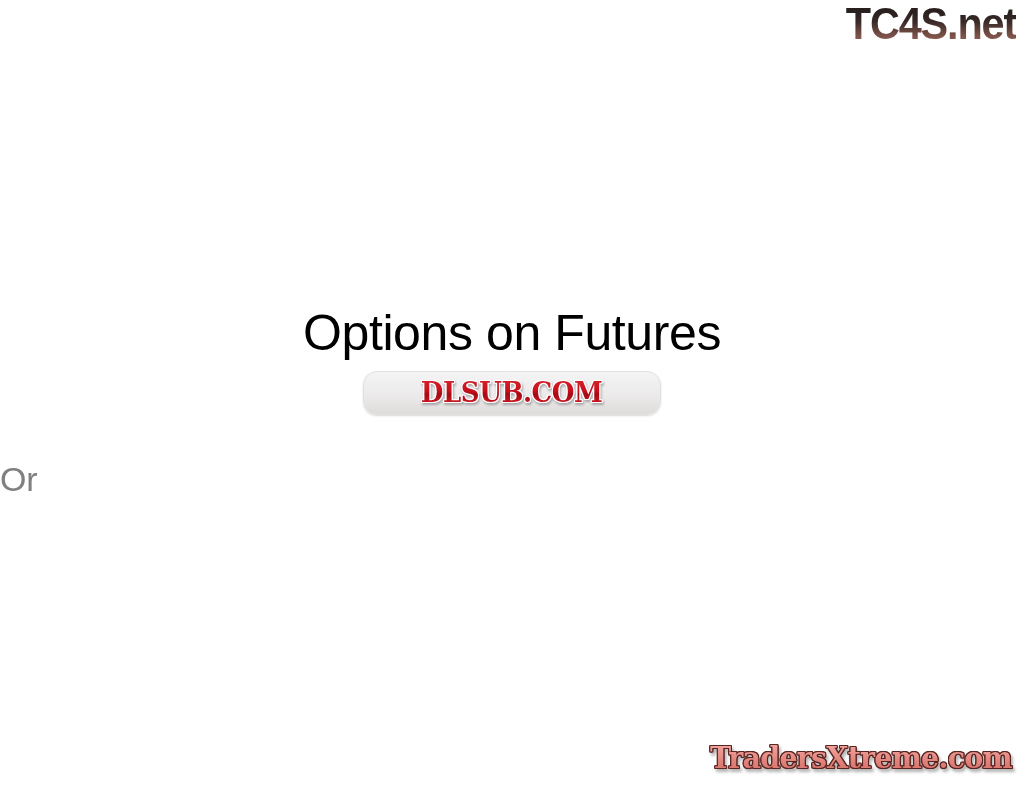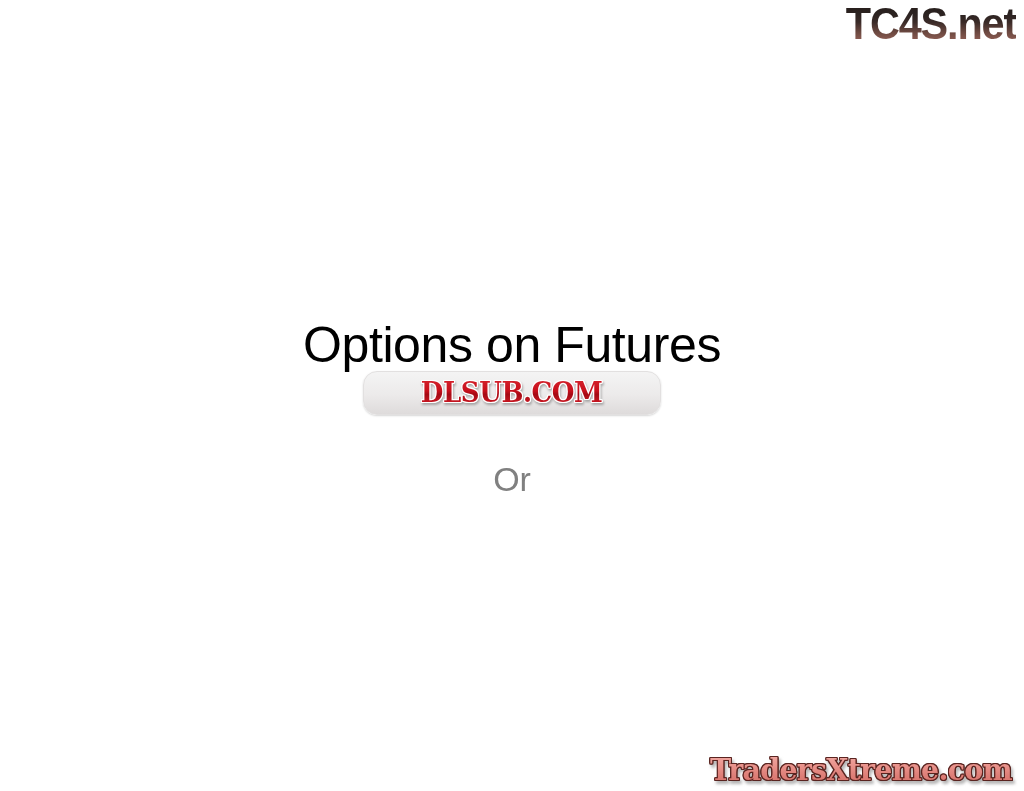--- a/index.html
+++ b/index.html
@@ -58,21 +58,21 @@
     top: 305px;
     text-align: center;
   }
   .slide-title {
     font-family: "Liberation Sans", sans-serif;
     font-size: 50px;
     font-weight: 400;
     color: #000000;
     letter-spacing: -0.4px;
     line-height: 1.12;
-    margin: 12px;
+    margin: 0;
     white-space: nowrap;
   }
 
   
   .dlsub-wrap {
     position: absolute;
     left: 50%;
     top: 371px;
     transform: translateX(-50%);
     width: 296px;
@@ -110,38 +110,38 @@
             drop-shadow(-1px 0px 0px #ffffff) drop-shadow(0px -1px 0px #ffffff)
             drop-shadow(1px 2px 1px rgba(90,90,90,0.45));
   }
 
   
   .subtitle-block {
     position: absolute;
     left: 0;
     right: 0;
     top: 455px;
-    text-align: center;
+    text-align: left;
   }
   .subtitle-line {
     font-family: "Liberation Sans", sans-serif;
     font-size: 34px;
     font-weight: 400;
     color: #808080;
     line-height: 1.42;
     margin: 0;
     letter-spacing: -0.2px;
     white-space: nowrap;
   }
 
   
   .tx-wrap {
     position: absolute;
     right: 12px;
-    bottom: 6px;
+    bottom: 18px;
     line-height: 1;
   }
   .tx-text {
     font-family: "DejaVu Serif", serif;
     font-weight: 700;
     font-size: 30px;
     letter-spacing: -0.8px;
     transform: scaleX(0.95);
     transform-origin: right center;
     display: block;

